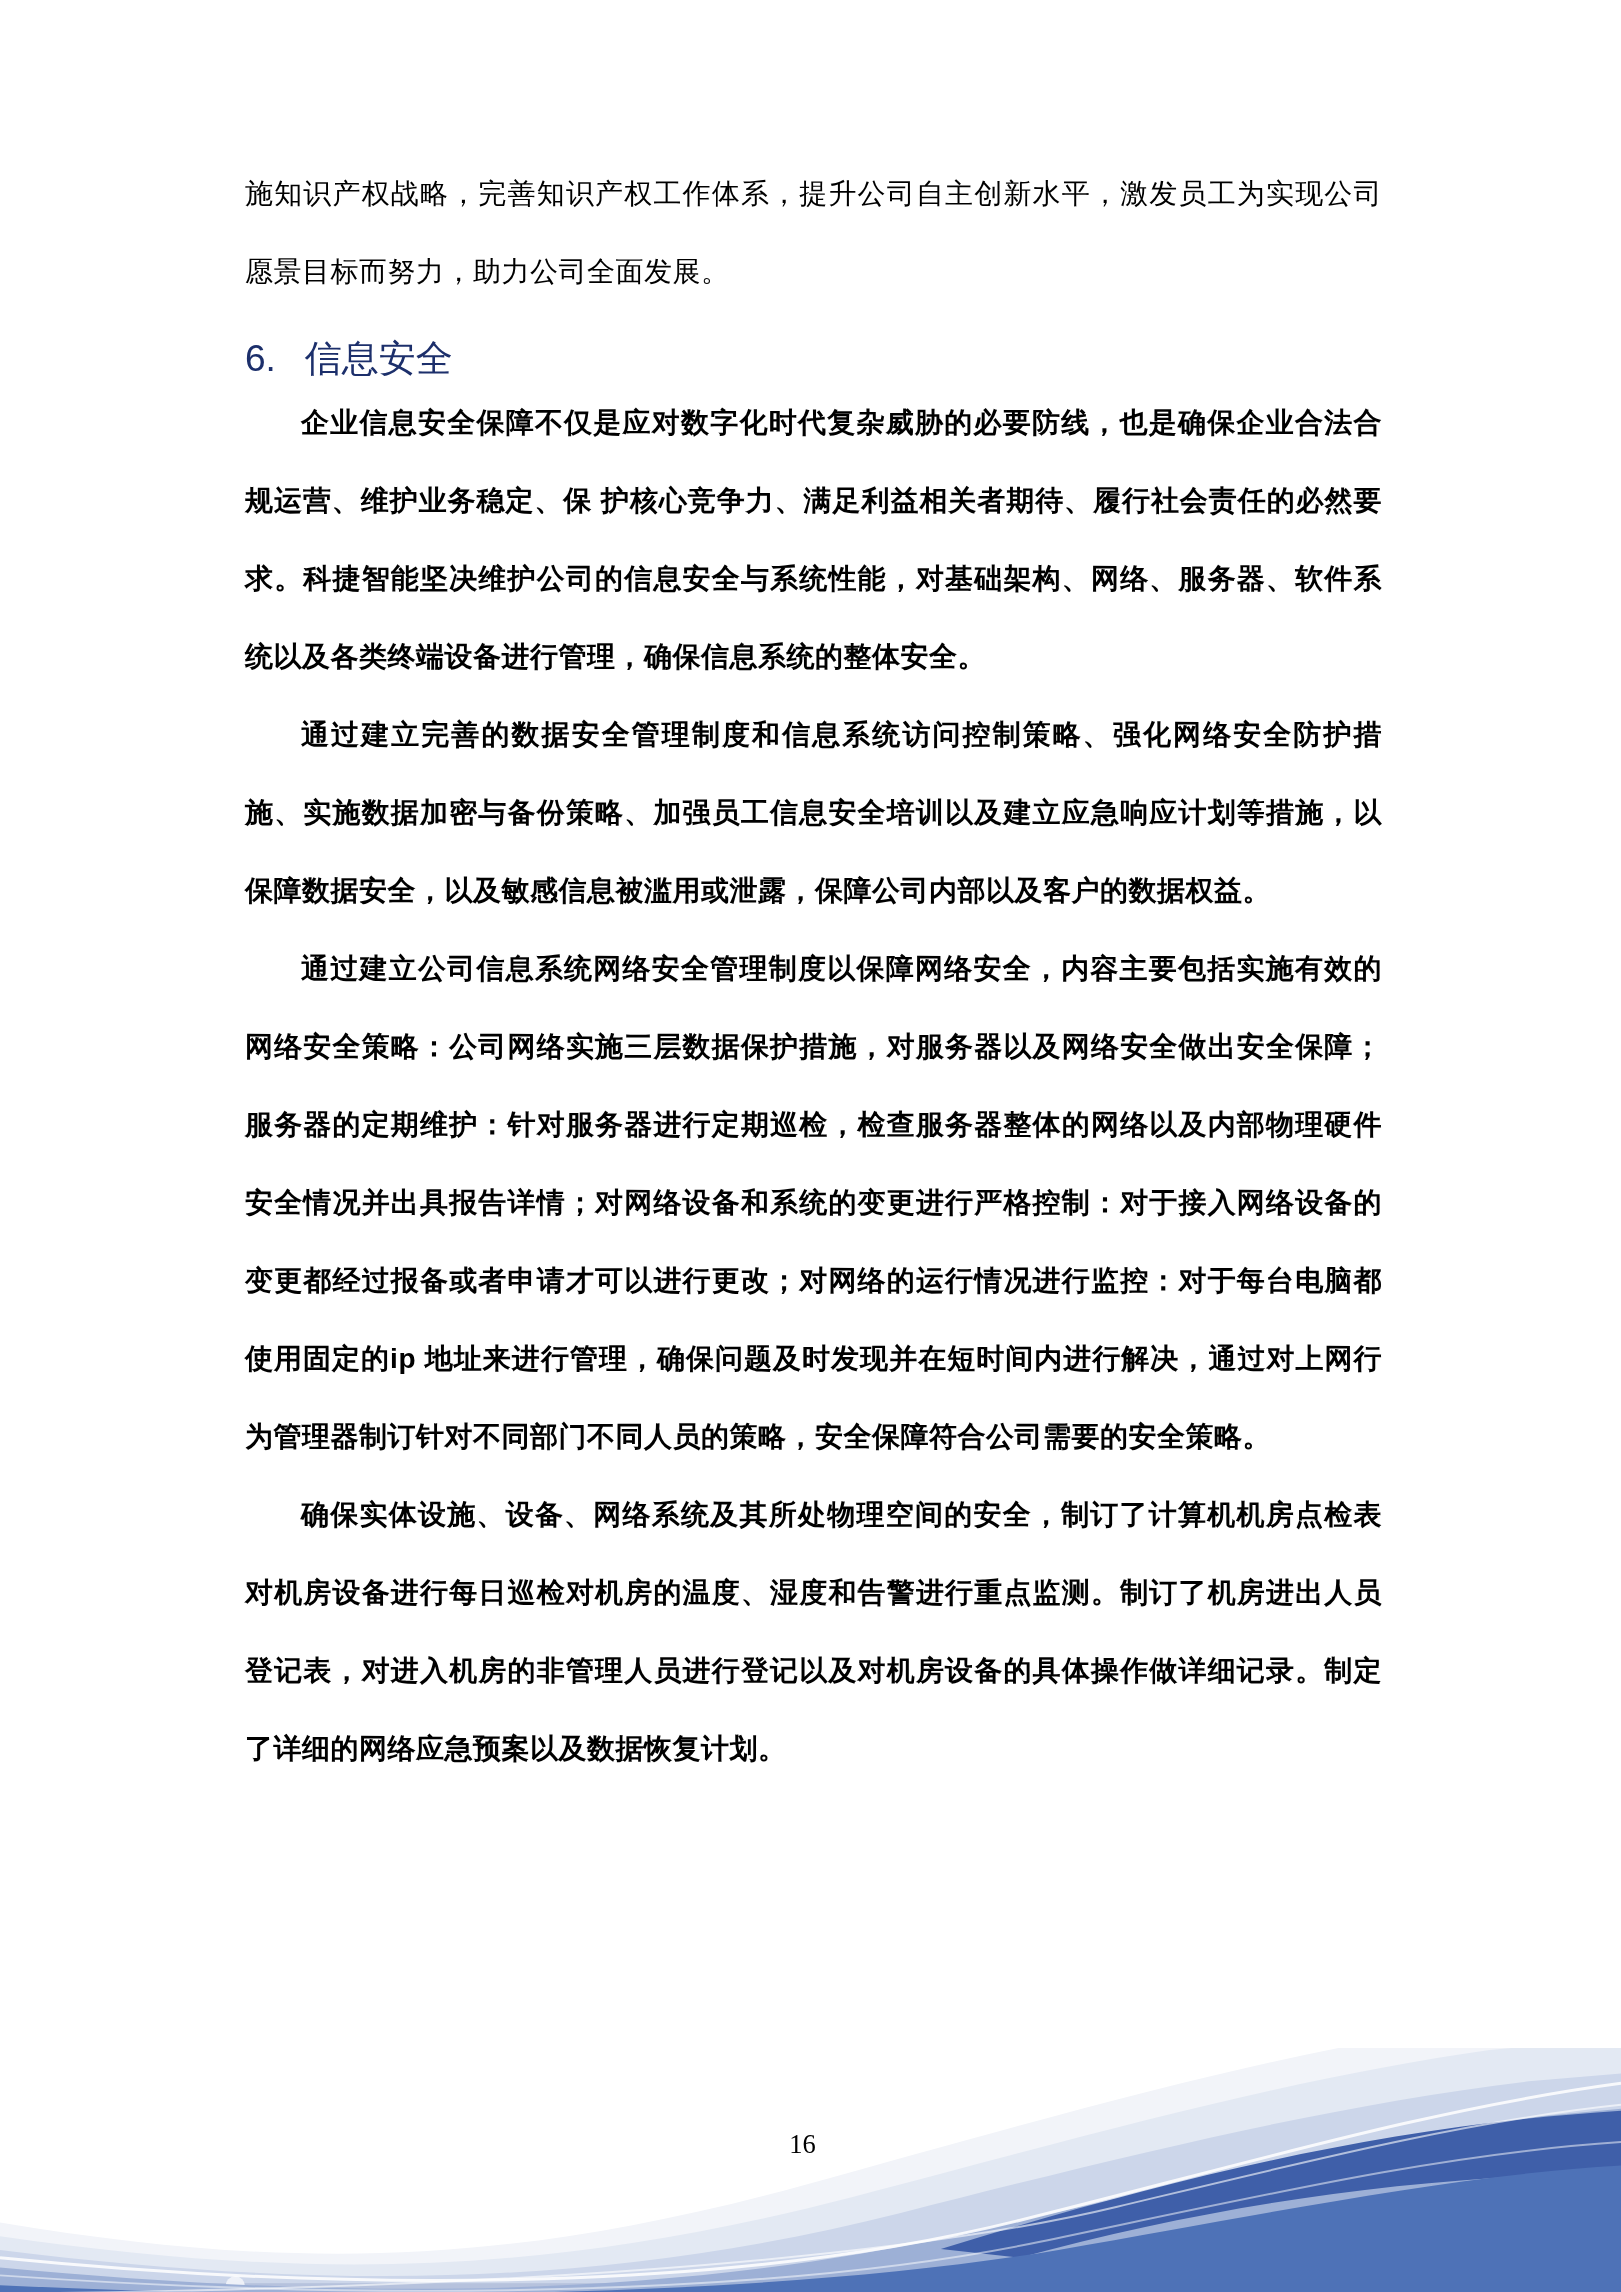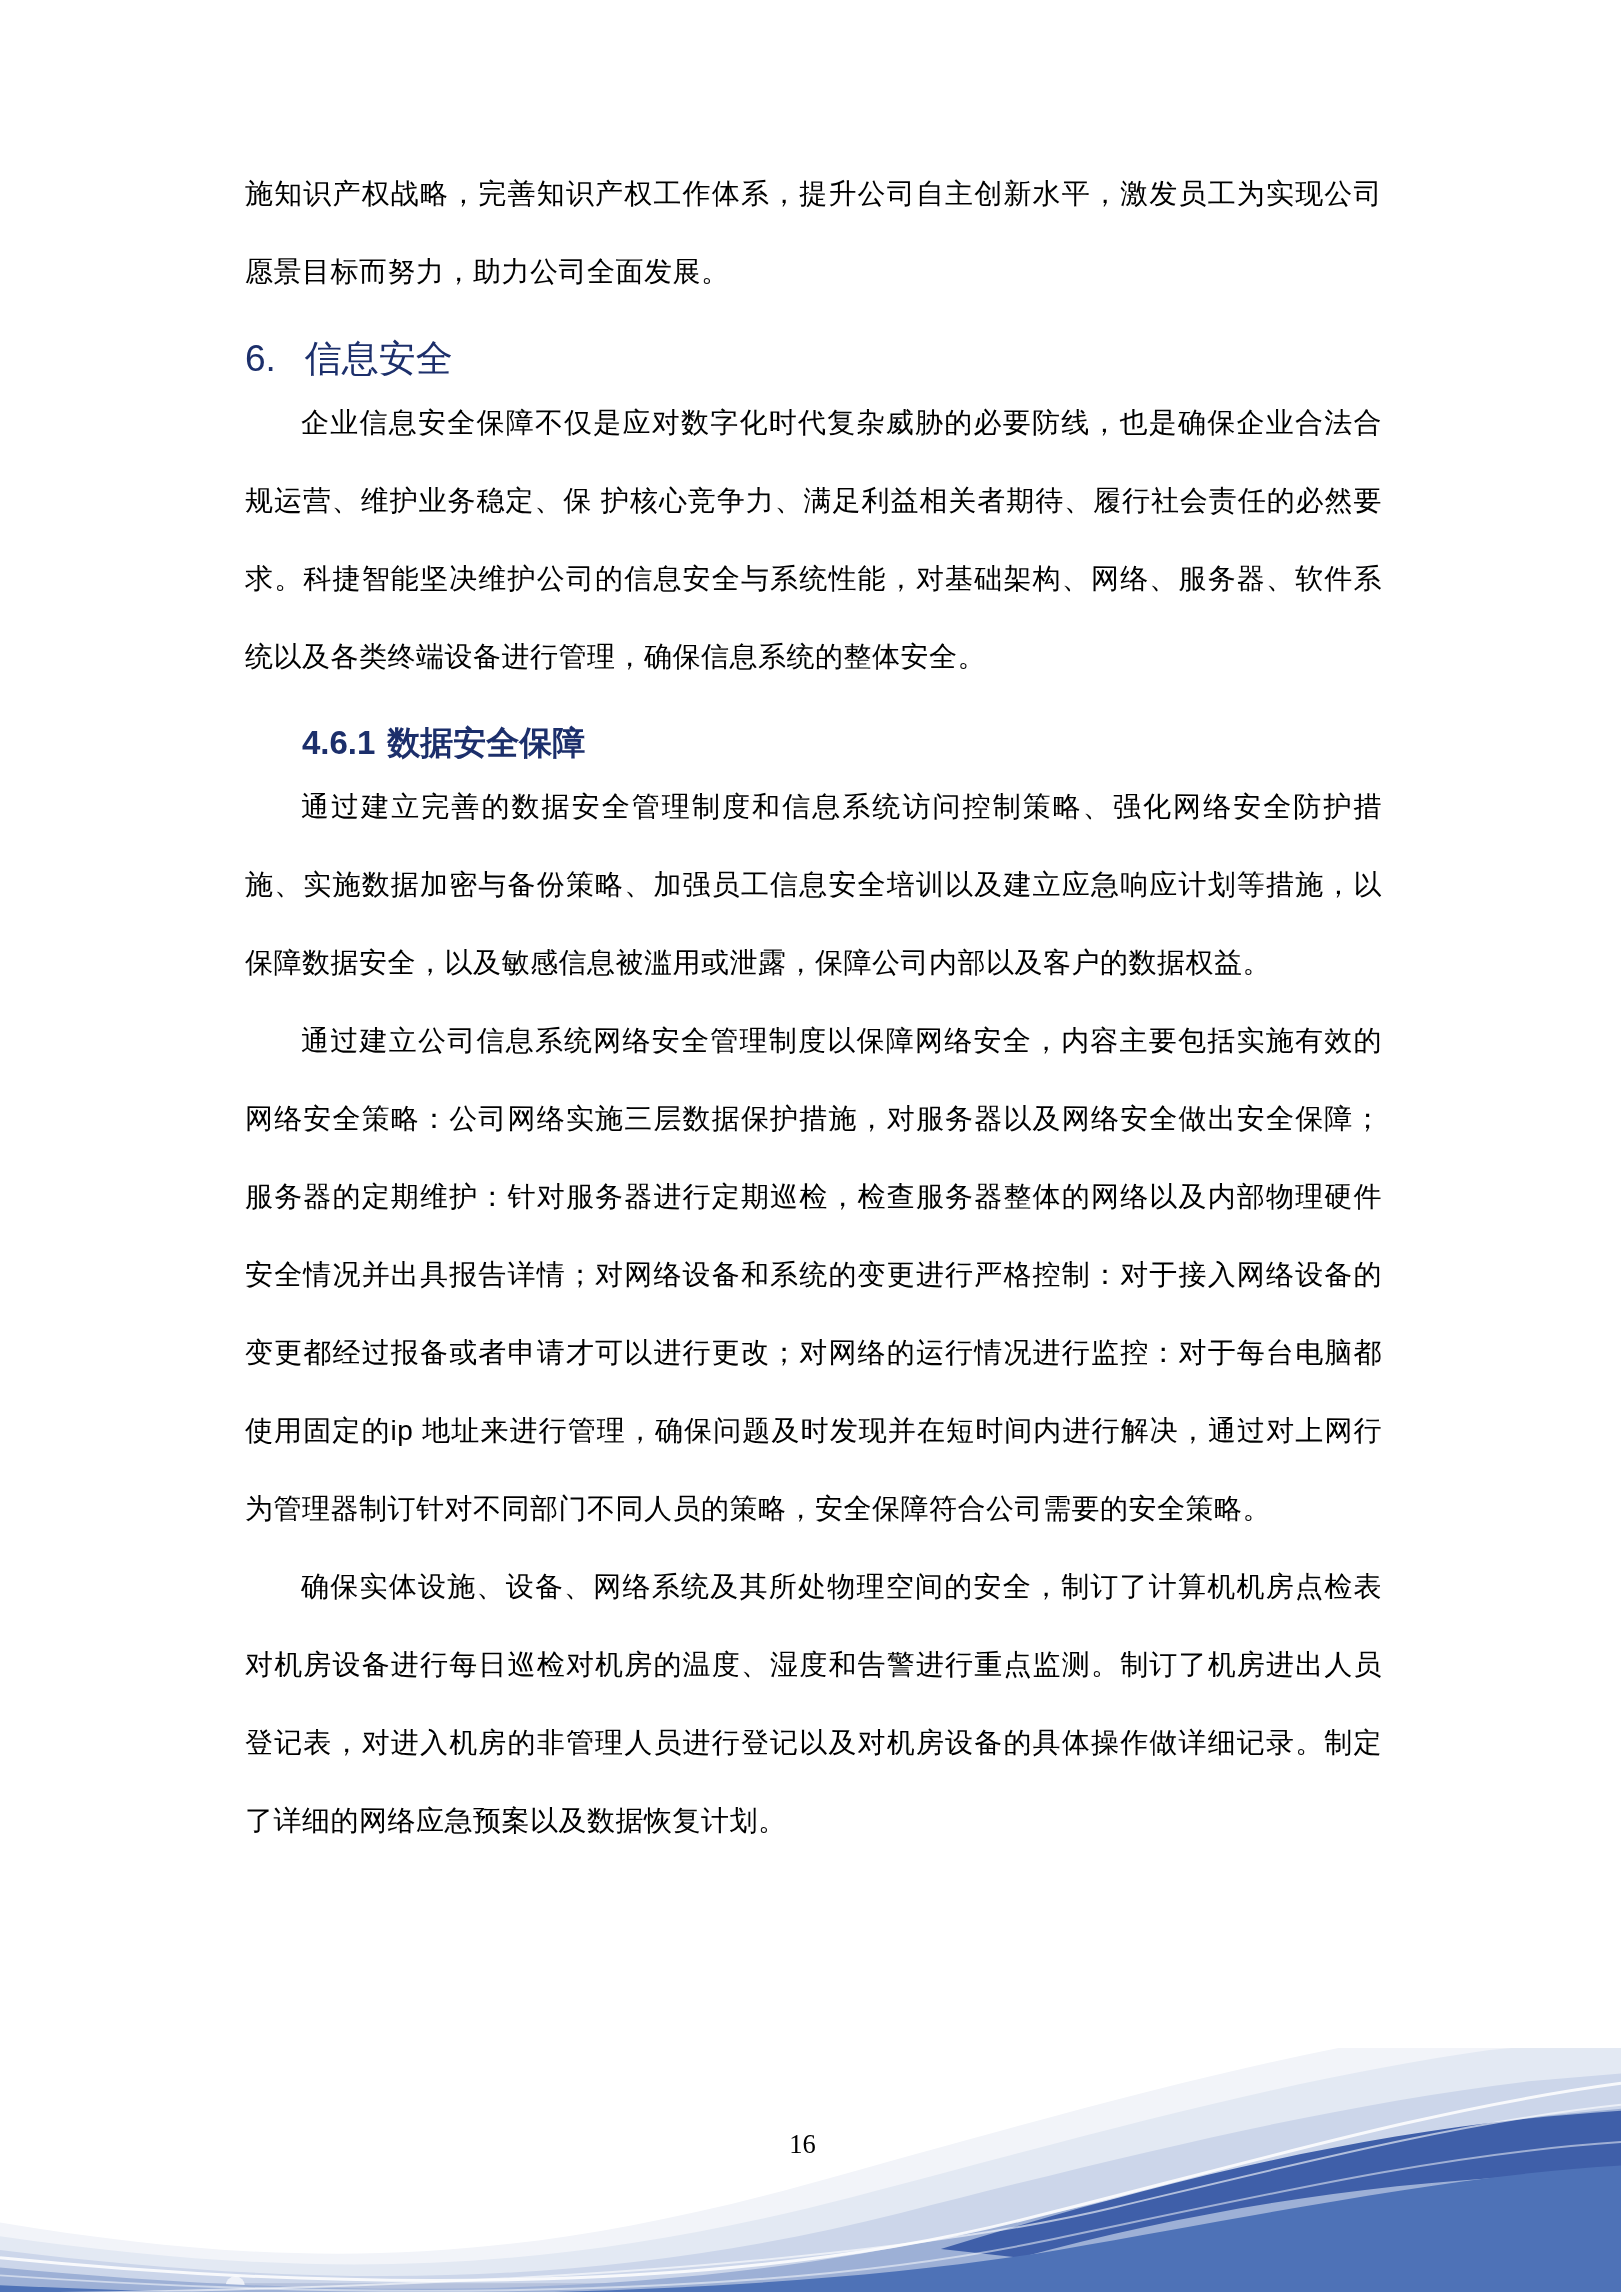--- a/index.html
+++ b/index.html
@@ -43,21 +43,21 @@
   .sub-heading {
     margin-top: 21.6px;
     margin-left: 57px;
     line-height: 51px;
     font-size: 33px;
     font-weight: bold;
     color: #1C2F6B;
   }
   .sub-heading .sub-num { margin-right: 11.8px; }
 
-  .para-after-heading { margin-top: 0; }
+  .para-after-heading { margin-top: 0; font-weight: bold; }
 
   .footer-wave {
     position: absolute;
     left: 0;
     bottom: 0;
     width: 1621px;
     height: 245px;
     z-index: 1;
   }
   .footer-wave svg { display: block; width: 1621px; height: 245px; }
@@ -82,23 +82,20 @@
   <div class="content">
 
     <p class="body-para">施知识产权战略，完善知识产权工作体系，提升公司自主创新水平，激发员工为实现公司愿景目标而努力，助力公司全面发展。</p>
 
     <h2 class="section-heading">
       <span class="sec-num">6.</span><span>信息安全</span>
     </h2>
 
     <p class="body-para indent para-after-heading">企业信息安全保障不仅是应对数字化时代复杂威胁的必要防线，也是确保企业合法合规运营、维护业务稳定、保 护核心竞争力、满足利益相关者期待、履行社会责任的必然要求。科捷智能坚决维护公司的信息安全与系统性能，对基础架构、网络、服务器、软件系统以及各类终端设备进行管理，确保信息系统的整体安全。</p>
 
-    <h3 class="sub-heading">
-      <span class="sub-num">4.6.1</span><span>数据安全保障</span>
-    </h3>
 
     <p class="body-para indent para-after-heading">通过建立完善的数据安全管理制度和信息系统访问控制策略、强化网络安全防护措施、实施数据加密与备份策略、加强员工信息安全培训以及建立应急响应计划等措施，以保障数据安全，以及敏感信息被滥用或泄露，保障公司内部以及客户的数据权益。</p>
 
 
     <p class="body-para indent para-after-heading">通过建立公司信息系统网络安全管理制度以保障网络安全，内容主要包括实施有效的网络安全策略：公司网络实施三层数据保护措施，对服务器以及网络安全做出安全保障；服务器的定期维护：针对服务器进行定期巡检，检查服务器整体的网络以及内部物理硬件安全情况并出具报告详情；对网络设备和系统的变更进行严格控制：对于接入网络设备的变更都经过报备或者申请才可以进行更改；对网络的运行情况进行监控：对于每台电脑都使用固定的ip 地址来进行管理，确保问题及时发现并在短时间内进行解决，通过对上网行为管理器制订针对不同部门不同人员的策略，安全保障符合公司需要的安全策略。</p>
 
 
     <p class="body-para indent para-after-heading">确保实体设施、设备、网络系统及其所处物理空间的安全，制订了计算机机房点检表对机房设备进行每日巡检对机房的温度、湿度和告警进行重点监测。制订了机房进出人员登记表，对进入机房的非管理人员进行登记以及对机房设备的具体操作做详细记录。制定了详细的网络应急预案以及数据恢复计划。</p>
 
   </div>

